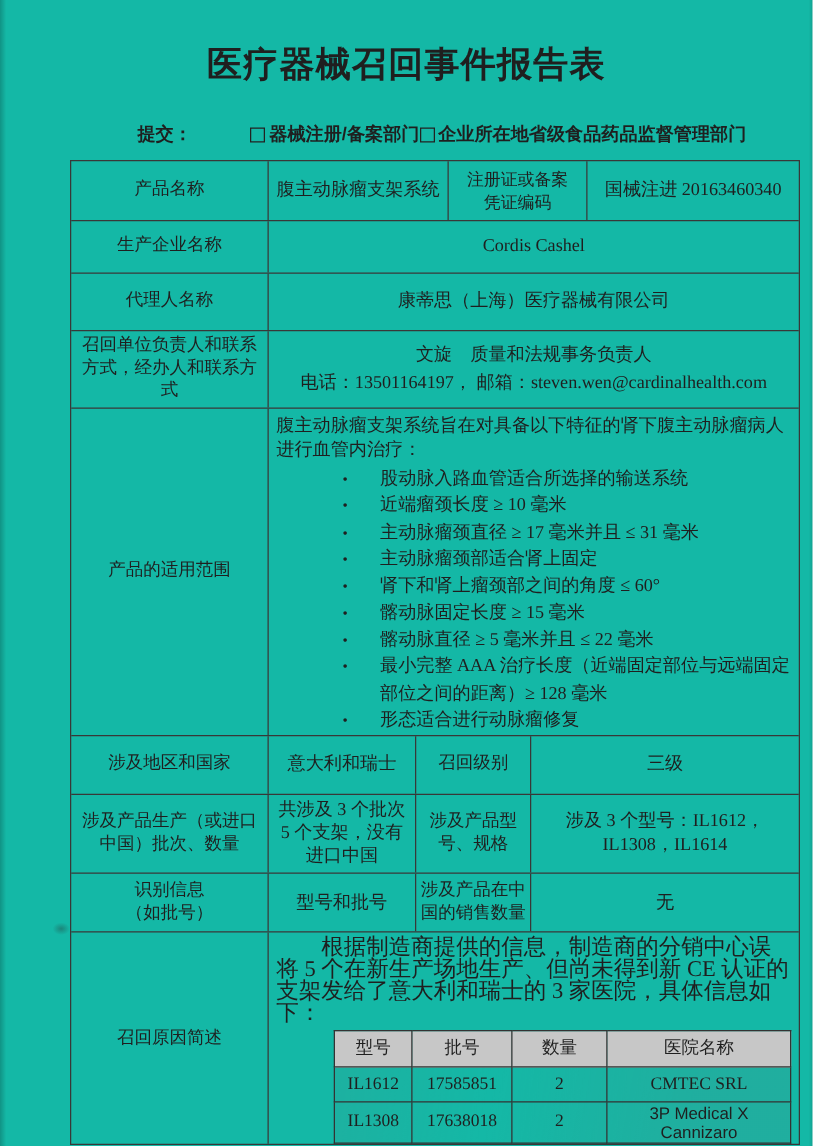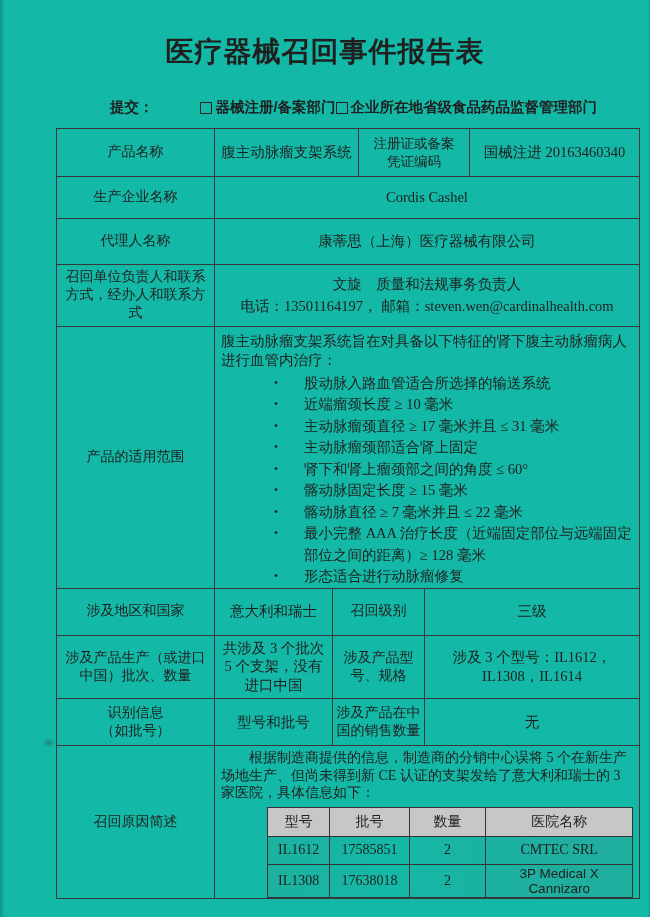--- a/index.html
+++ b/index.html
@@ -65,21 +65,21 @@
   .contact-cell { gap:3px; font-size:14.5px;align-items:center; }
 
   .block-cell { display:block; text-align:left; }
   .scope-cell { padding:5px 7px 0 6px; }
   .scope-intro { margin:0; font-size:14.5px; line-height:19px; }
   .scope-list { list-style:none; margin:3px 0 0; padding:0 0 0 53px; }
   .scope-list li { display:flex; font-size:14.5px; line-height:21.5px; }
   .dot { width:30px; flex:none; font-size:12px; }
 
   .reason-cell { padding:3px 6px 0 6px; }
-  .reason-text { margin:0; text-indent:2em; font-size:14px; line-height:17.5px; }
+  .reason-text { margin:0; text-indent:2em; font-size:18px; line-height:17.5px; }
   .inner-table {
     margin:5px 0 0 46px; border-collapse:collapse; font-size:14px;
     background:linear-gradient(100deg, rgba(110,110,110,.10), rgba(110,110,110,0) 35%, rgba(110,110,110,.13) 78%);
   }
   .inner-table th, .inner-table td {
     border:1.4px solid #333; text-align:center; padding:1px 3px; font-weight:400;
   }
   .inner-table th { background:#c7c7c7; height:26px; }
   .inner-table td { height:25px; }
   .hospital-sans { font-family:"Liberation Sans","DejaVu Sans",sans-serif; font-size:13.5px; line-height:15px; }
@@ -155,21 +155,21 @@
           <li>
               <span class="dot">•</span>
               <span>肾下和肾上瘤颈部之间的角度 ≤ 60°</span>
             </li>
           <li>
               <span class="dot">•</span>
               <span>髂动脉固定长度 ≥ 15 毫米</span>
             </li>
           <li>
               <span class="dot">•</span>
-              <span>髂动脉直径 ≥ 7 毫米并且 ≤ 22 毫米</span>
+              <span>髂动脉直径 ≥ 5 毫米并且 ≤ 22 毫米</span>
             </li>
           <li>
               <span class="dot">•</span>
               <span>最小完整 AAA 治疗长度（近端固定部位与远端固定部位之间的距离）≥ 128 毫米</span>
             </li>
           <li>
               <span class="dot">•</span>
               <span>形态适合进行动脉瘤修复</span>
             </li>
         </ul>

